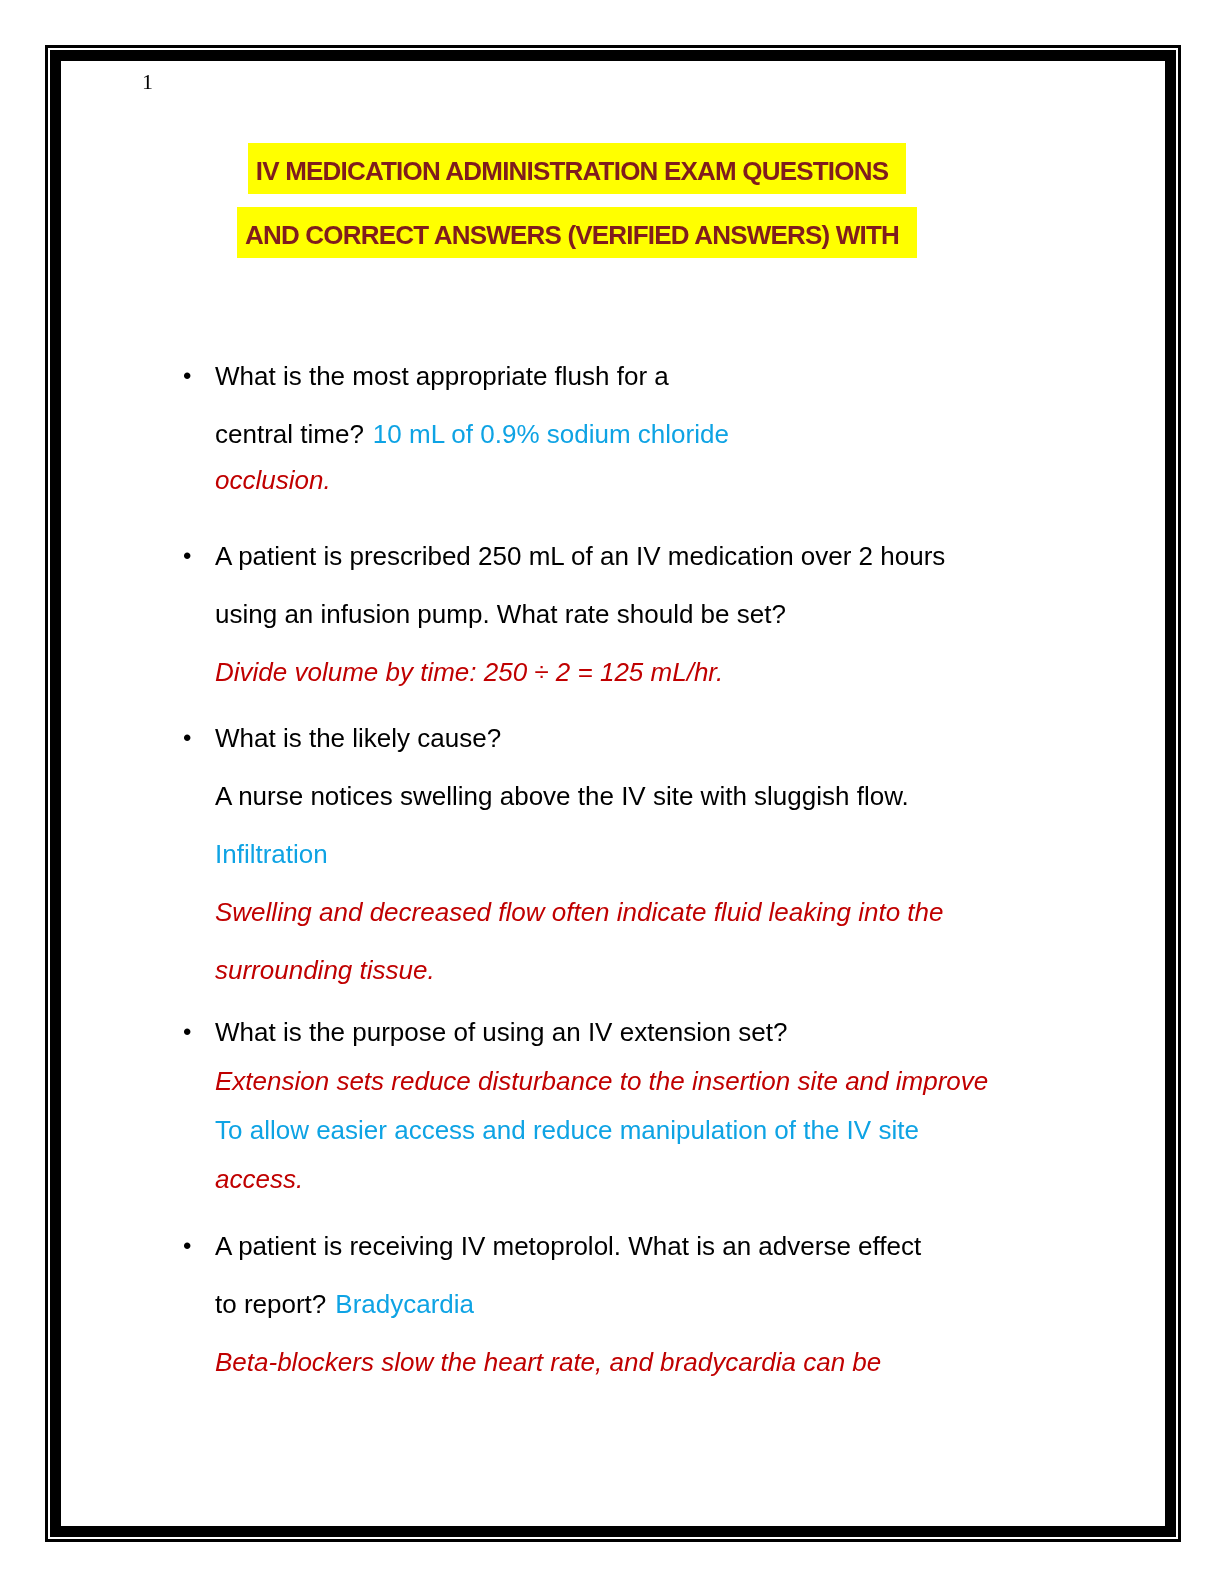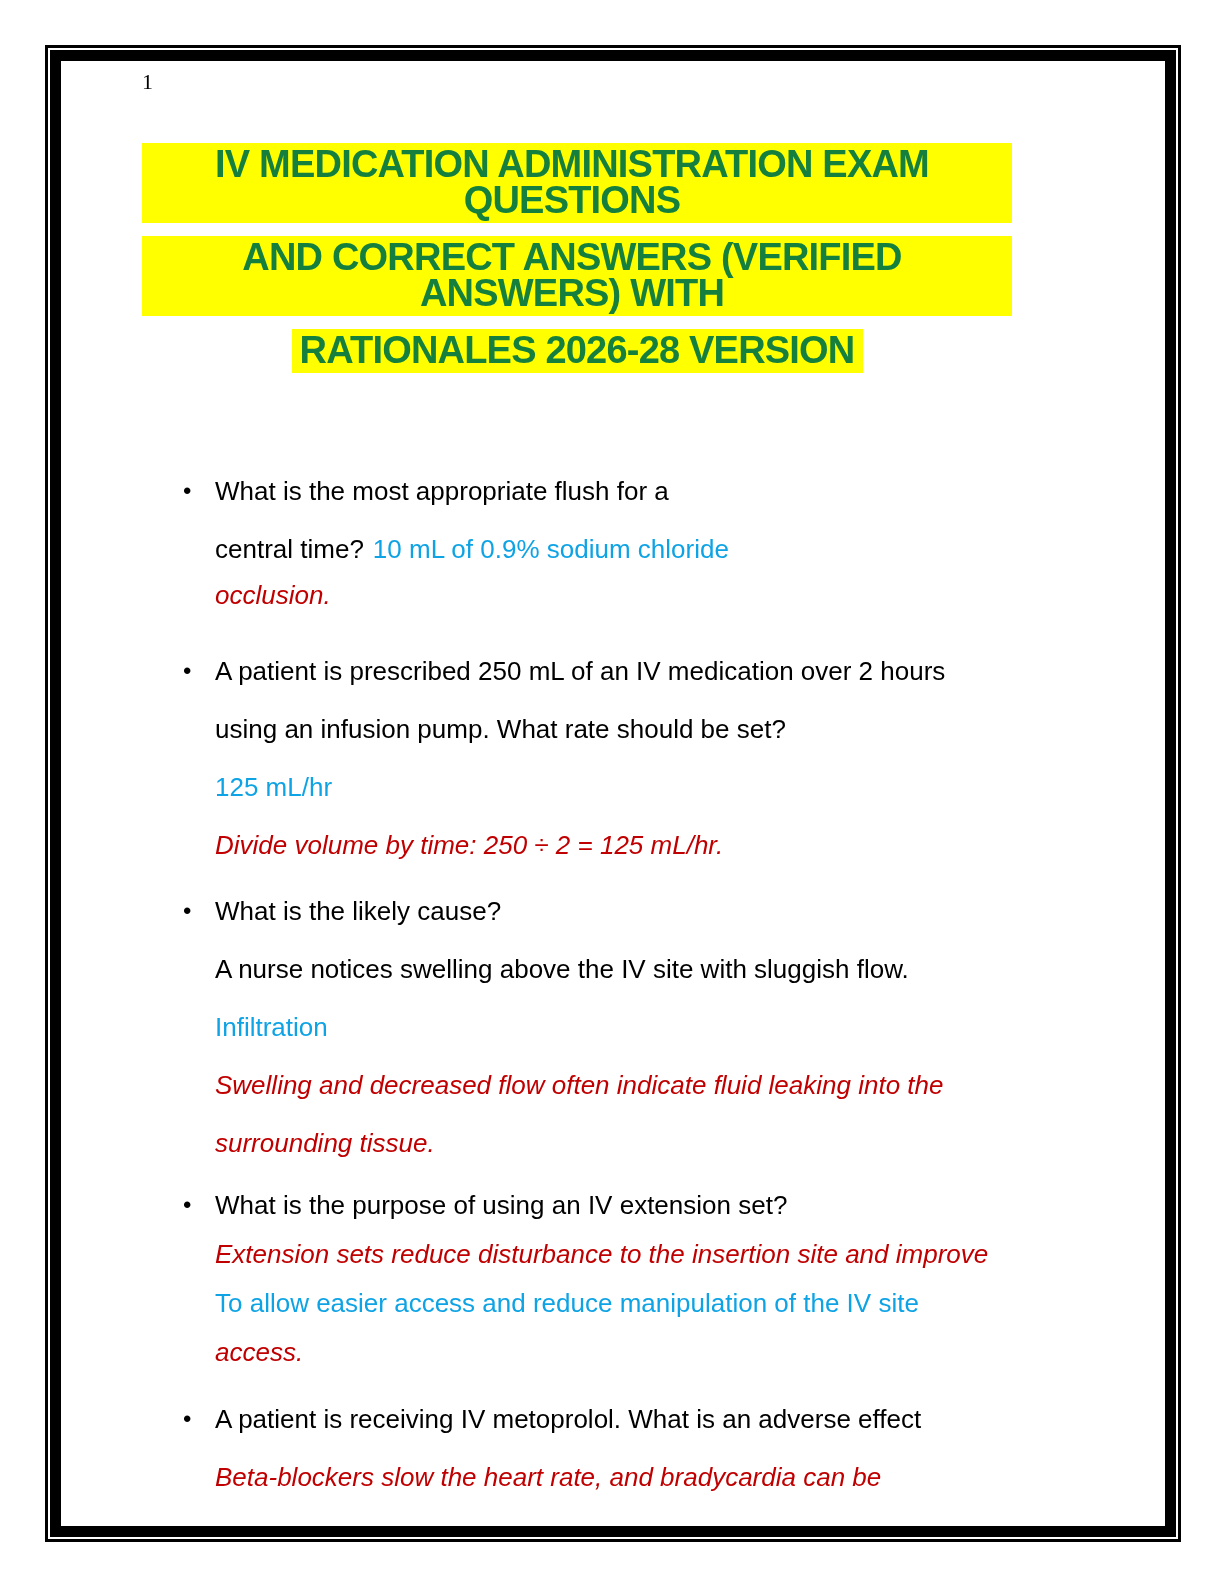--- a/index.html
+++ b/index.html
@@ -43,26 +43,26 @@
     width: 870px;
     margin-top: 48px;
     text-align: center;
   }
   .title-line {
     margin-bottom: 13px;
   }
   .hl {
     display: inline-block;
     background: var(--highlight, #FFFF00);
-    color: #15803d;
+    color: #7f1d1d;
     font-weight: bold;
-    font-size: 38px;
+    font-size: 26px;
     letter-spacing: -0.8px;
     line-height: 36px;
-    padding: 3px 8px 5px 8px;
+    padding: 10px 8px 5px 8px;
   }
   .hl-trail { padding-right: 18px; }
   .qa-list {
     margin-top: 89px;
     padding: 0;
     list-style: none;
   }
   .qa-item {
     position: relative;
     padding-left: 73px;
@@ -105,43 +105,39 @@
 
     <div class="page-number">1</div>
 
     <div class="title-block">
       <div class="title-line">
         <span class="hl hl-trail">IV MEDICATION ADMINISTRATION EXAM QUESTIONS</span>
       </div>
       <div class="title-line">
         <span class="hl hl-trail">AND CORRECT ANSWERS (VERIFIED ANSWERS) WITH</span>
       </div>
-      <div class="title-line">
-        <span class="hl">RATIONALES 2026-28 VERSION</span>
-      </div>
     </div>
 
     <ul class="qa-list">
 
       <li class="qa-item">
         <span class="bullet">•</span>
         <div class="line">
           <span>What is the most appropriate flush for a</span>
         </div>
         <div class="line">
           <span>central time?</span><span class="answer answer-inline">10 mL of 0.9% sodium chloride</span>
         </div>
         <div class="line lh-34 rationale">occlusion.</div>
       </li>
 
       <li class="qa-item gap-30">
         <span class="bullet">•</span>
         <div class="line">A patient is prescribed 250 mL of an IV medication over 2 hours</div>
         <div class="line">using an infusion pump. What rate should be set?</div>
-        <div class="line answer">125 mL/hr</div>
         <div class="line rationale">Divide volume by time: 250 ÷ 2 = 125 mL/hr.</div>
       </li>
 
       <li class="qa-item gap-8">
         <span class="bullet">•</span>
         <div class="line">What is the likely cause?</div>
         <div class="line">A nurse notices swelling above the IV site with sluggish flow.</div>
         <div class="line answer">Infiltration</div>
         <div class="line rationale">Swelling and decreased flow often indicate fluid leaking into the</div>
         <div class="line rationale">surrounding tissue.</div>
@@ -151,18 +147,21 @@
         <span class="bullet">•</span>
         <div class="line">What is the purpose of using an IV extension set?</div>
         <div class="line lh-40 rationale">Extension sets reduce disturbance to the insertion site and improve</div>
         <div class="line answer">To allow easier access and reduce manipulation of the IV site</div>
         <div class="line lh-40 rationale">access.</div>
       </li>
 
       <li class="qa-item gap-18">
         <span class="bullet">•</span>
         <div class="line">A patient is receiving IV metoprolol. What is an adverse effect</div>
+        <div class="line">
+          <span>to report?</span><span class="answer answer-inline">Bradycardia</span>
+        </div>
         <div class="line rationale">Beta-blockers slow the heart rate, and bradycardia can be</div>
       </li>
 
     </ul>
   </div>
 </div>
 
 </body></html>

